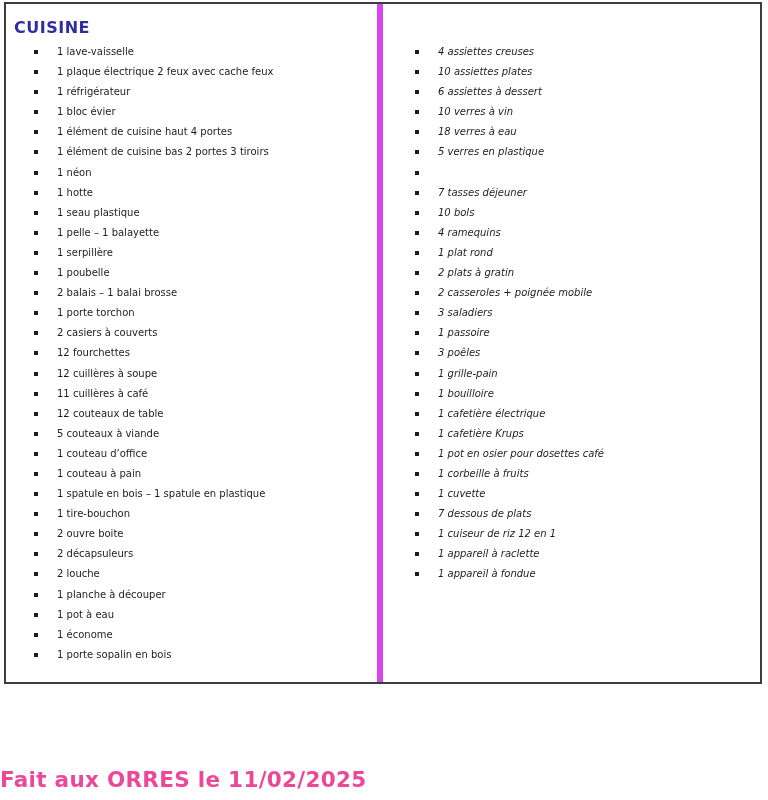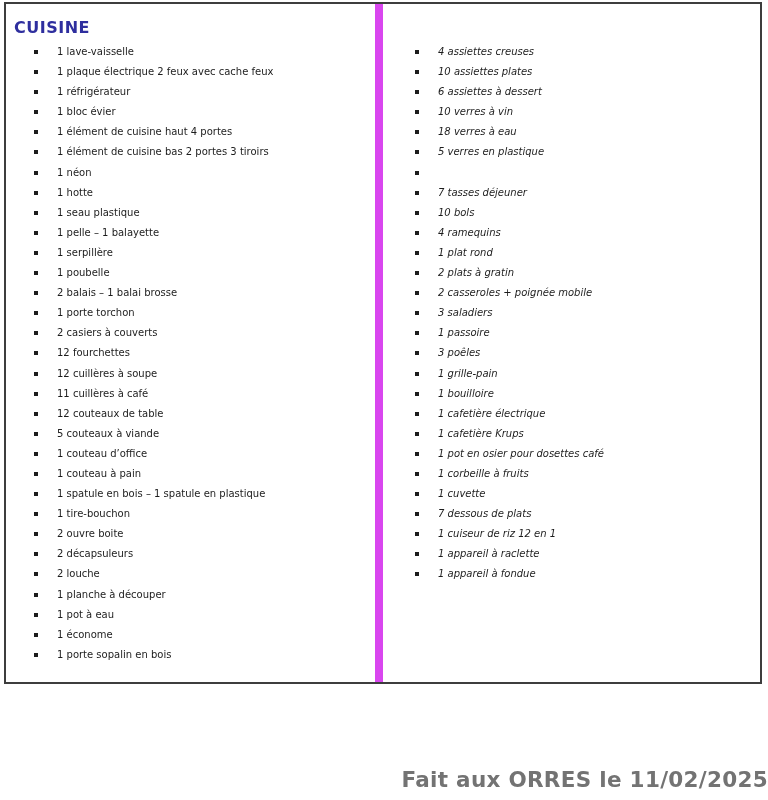--- a/index.html
+++ b/index.html
@@ -26,21 +26,21 @@
     display: flex;
     background: #ffffff;
   }
   .cell {
     box-sizing: border-box;
     width: 50%;
     padding: 14px 6px 0 8px;
     overflow: hidden;
   }
   .cell-left {
-    border-right: 8px solid #d946ef;
+    border-right: 6px solid #d946ef;
   }
   .cell-right {
     padding-left: 12px;
     font-style: italic;
   }
   .doc-title {
     margin: 0 0 4px 0;
     height: 20px;
     line-height: 20px;
     font-size: 16px;
@@ -71,25 +71,25 @@
     top: 8px;
     width: 4px;
     height: 4px;
     background: #1c1c1c;
   }
   .footer-line {
     position: absolute;
     top: 766px;
     left: 0;
     width: 100%;
-    text-align: right;
+    text-align: left;
     font-size: 21.5px;
     line-height: 28px;
     font-weight: bold;
-    color: #737373;
+    color: #ec4899;
     letter-spacing: 0.3px;
   }
 </style>
 </head>
 <body>
 
 <div class="page">
 
   <div class="inventory-table">
 

